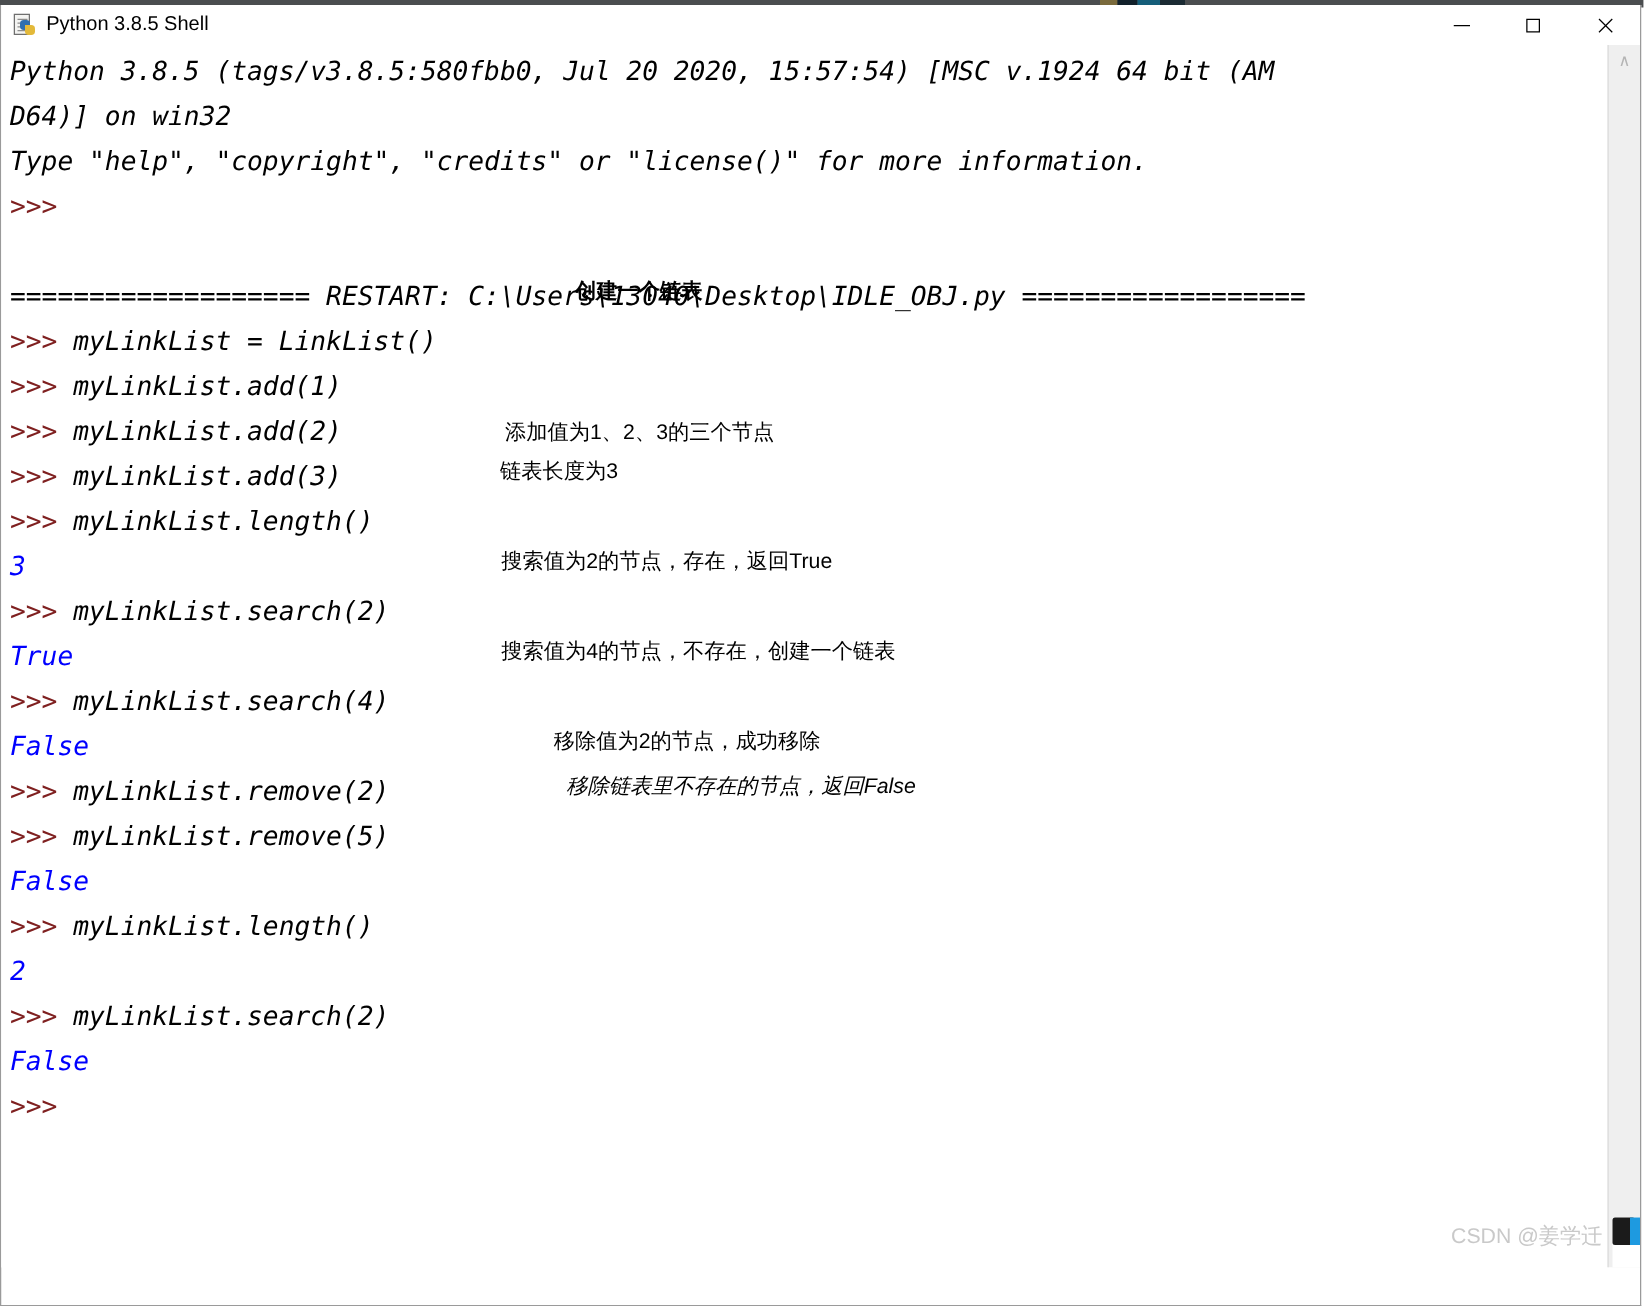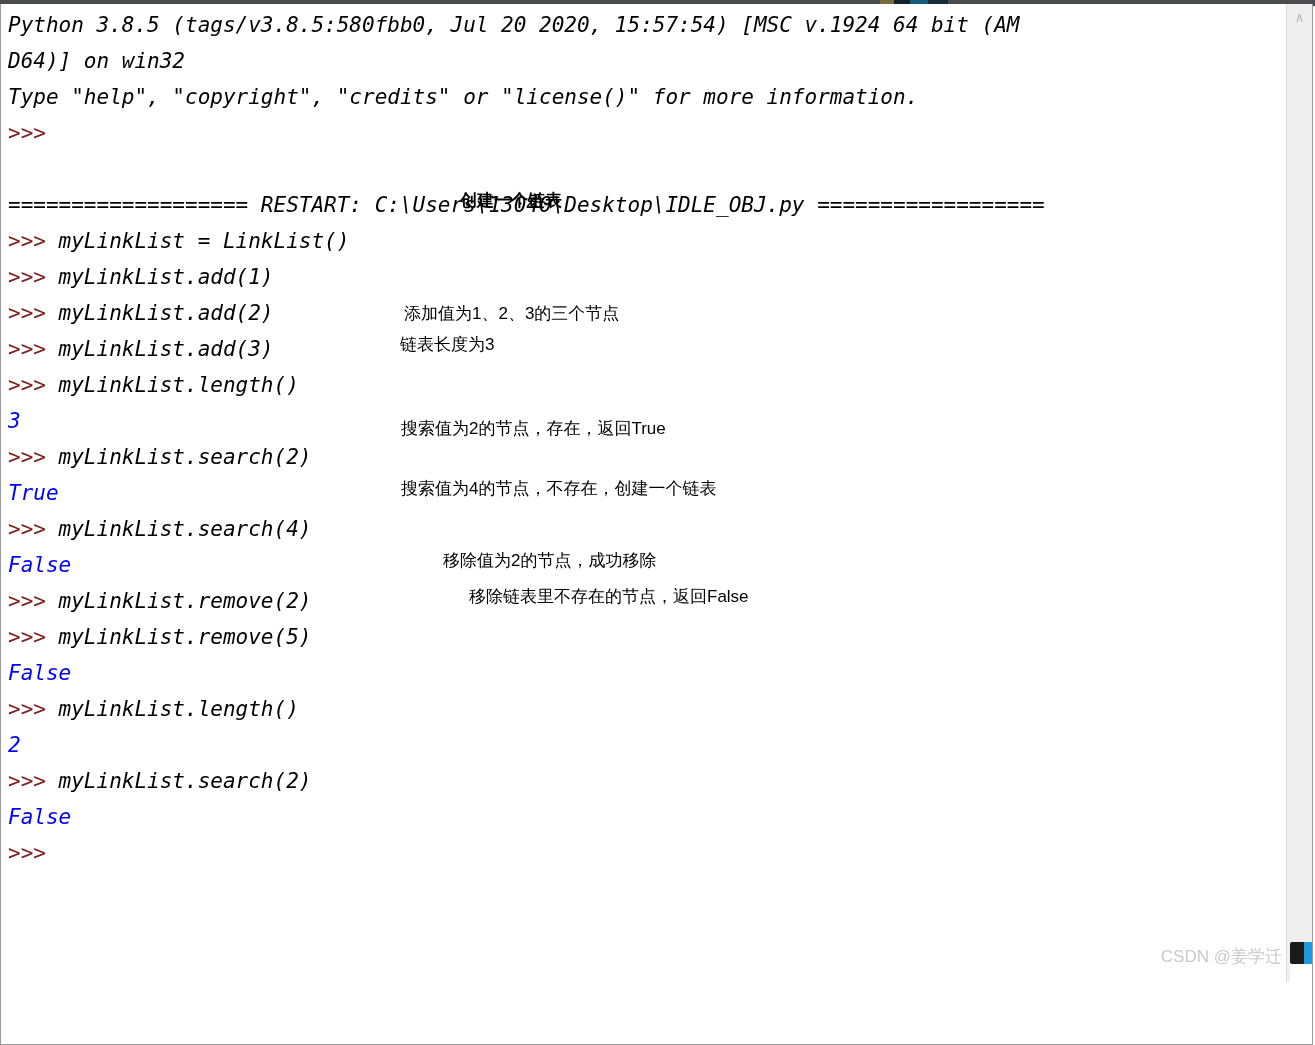--- a/index.html
+++ b/index.html
@@ -261,33 +261,52 @@
 
   <div class="desktop-strip">
     <div class="frag-a"></div>
     <div class="frag-b"></div>
     <div class="frag-c"></div>
     <div class="frag-d"></div>
   </div>
 
   <div class="window">
 
+    <div class="titlebar">
+      <div class="title-icon">
+        <div class="page"></div>
+        <div class="snake-b"></div>
+        <div class="snake-y"></div>
+      </div>
+      <div class="title-text">Python 3.8.5 Shell</div>
+      <div class="win-controls">
+        <div class="win-btn">
+          <span class="glyph-min"></span>
+        </div>
+        <div class="win-btn">
+          <span class="glyph-max"></span>
+        </div>
+        <div class="win-btn">
+          <span class="glyph-close"></span>
+        </div>
+      </div>
+    </div>
 
 
     <div class="shell-wrap">
       <div class="shell-text" id="shell-text"><div class="shell-line"><span class="code">Python 3.8.5 (tags/v3.8.5:580fbb0, Jul 20 2020, 15:57:54) [MSC v.1924 64 bit (AM</span></div><div class="shell-line"><span class="code">D64)] on win32</span></div><div class="shell-line"><span class="code">Type "help", "copyright", "credits" or "license()" for more information.</span></div><div class="shell-line"><span class="prompt">&gt;&gt;&gt; </span><span class="code"></span></div><div class="shell-line"><span class="code"></span></div><div class="shell-line"><span class="code">=================== RESTART: C:\Users\13040\Desktop\IDLE_OBJ.py ==================</span></div><div class="shell-line"><span class="prompt">&gt;&gt;&gt; </span><span class="code">myLinkList = LinkList()</span></div><div class="shell-line"><span class="prompt">&gt;&gt;&gt; </span><span class="code">myLinkList.add(1)</span></div><div class="shell-line"><span class="prompt">&gt;&gt;&gt; </span><span class="code">myLinkList.add(2)</span></div><div class="shell-line"><span class="prompt">&gt;&gt;&gt; </span><span class="code">myLinkList.add(3)</span></div><div class="shell-line"><span class="prompt">&gt;&gt;&gt; </span><span class="code">myLinkList.length()</span></div><div class="shell-line"><span class="out">3</span></div><div class="shell-line"><span class="prompt">&gt;&gt;&gt; </span><span class="code">myLinkList.search(2)</span></div><div class="shell-line"><span class="out">True</span></div><div class="shell-line"><span class="prompt">&gt;&gt;&gt; </span><span class="code">myLinkList.search(4)</span></div><div class="shell-line"><span class="out">False</span></div><div class="shell-line"><span class="prompt">&gt;&gt;&gt; </span><span class="code">myLinkList.remove(2)</span></div><div class="shell-line"><span class="prompt">&gt;&gt;&gt; </span><span class="code">myLinkList.remove(5)</span></div><div class="shell-line"><span class="out">False</span></div><div class="shell-line"><span class="prompt">&gt;&gt;&gt; </span><span class="code">myLinkList.length()</span></div><div class="shell-line"><span class="out">2</span></div><div class="shell-line"><span class="prompt">&gt;&gt;&gt; </span><span class="code">myLinkList.search(2)</span></div><div class="shell-line"><span class="out">False</span></div><div class="shell-line"><span class="prompt">&gt;&gt;&gt; </span><span class="code"></span></div></div>
 
       <div id="annot-layer">
           <div class="annot" style="left: 459px; top: 188px; font-weight: bold;">创建一个链表</div>
           <div class="annot" style="left: 403px; top: 260px; margin-top: 41px;">添加值为1、2、3的三个节点</div>
           <div class="annot" style="left: 399px; top: 332px; text-align: right;">链表长度为3</div>
-          <div class="annot" style="left: 400px; top: 416px;">搜索值为2的节点，存在，返回True</div>
+          <div class="annot" style="left: 400px; top: 404px;">搜索值为2的节点，存在，返回True</div>
           <div class="annot" style="left: 400px; top: 476px;">搜索值为4的节点，不存在，创建一个链表</div>
           <div class="annot" style="left: 442px; top: 548px;">移除值为2的节点，成功移除</div>
-          <div class="annot" style="left: 468px; top: 584px;">移除链表里不存在的节点，返回False</div>
+          <div class="annot" style="left: 452px; top: 584px; font-style: italic;">移除链表里不存在的节点，返回False</div>
         </div>
 
       <div class="vscroll">
         <div class="arrow-up">∧</div>
         <div class="arrow-down">∨</div>
       </div>
 
       <div class="taskbar-bleed">
         <div class="chip-dark"></div>
         <div class="chip-blue"></div>

